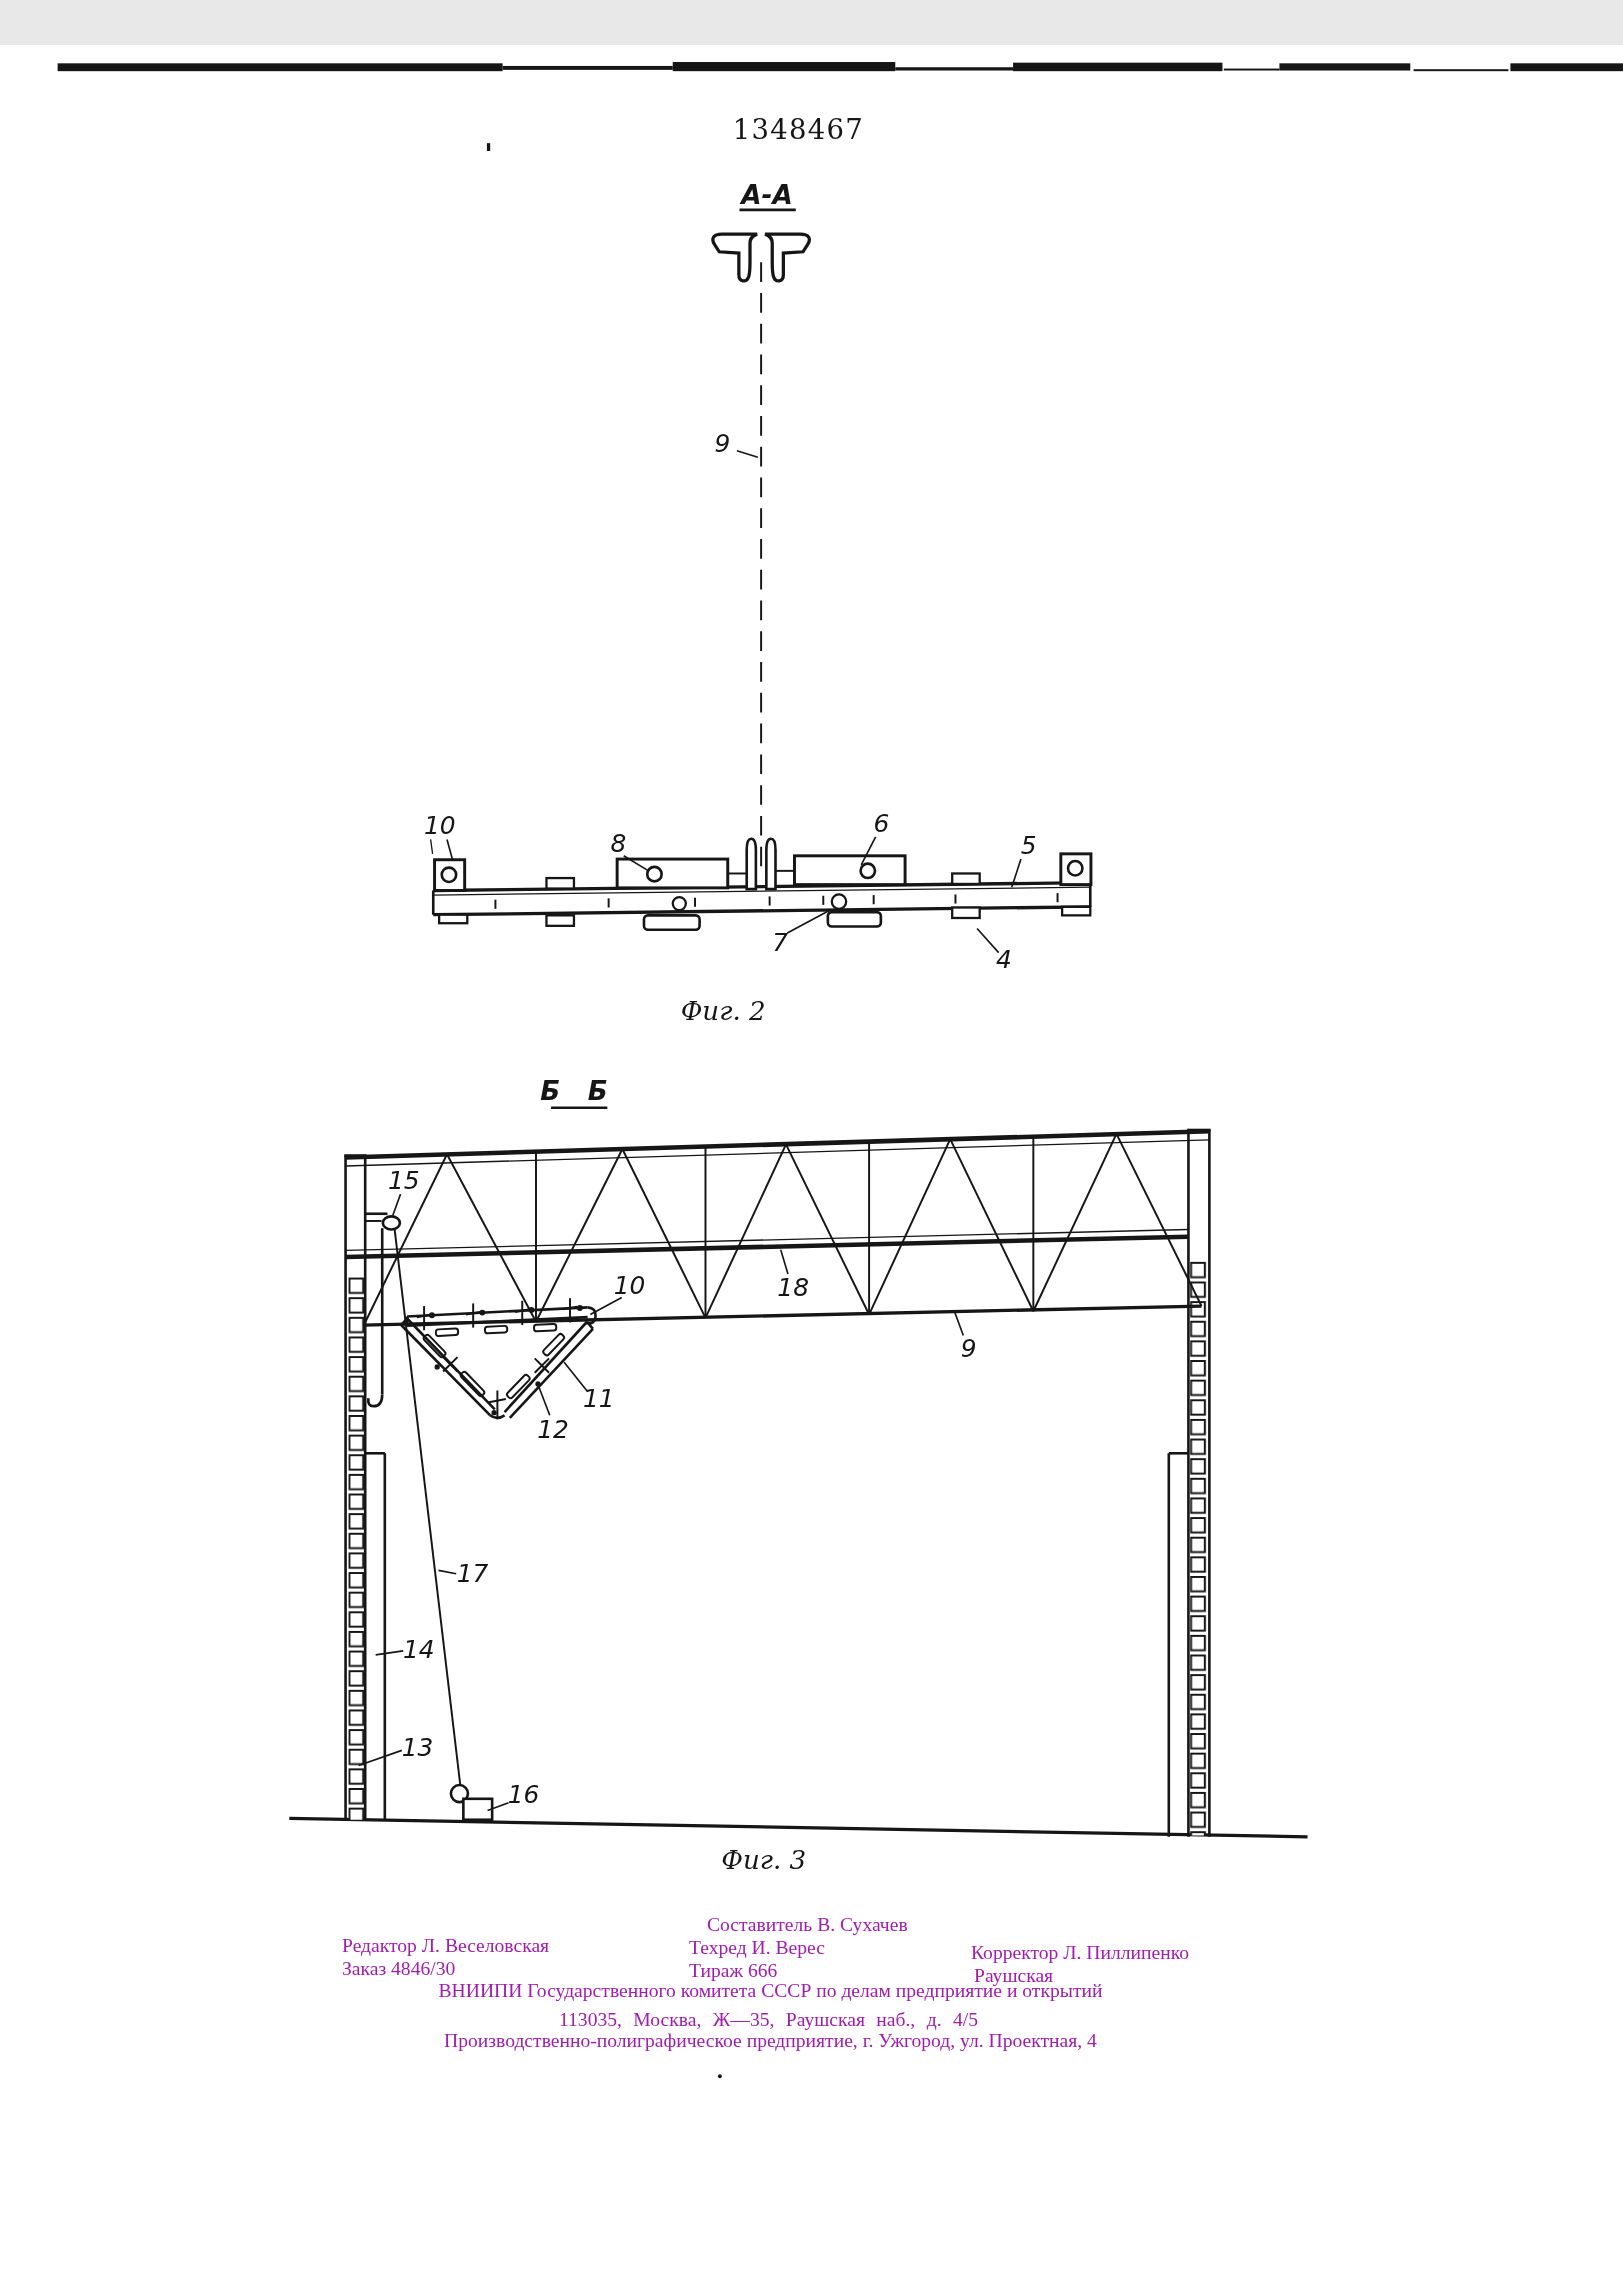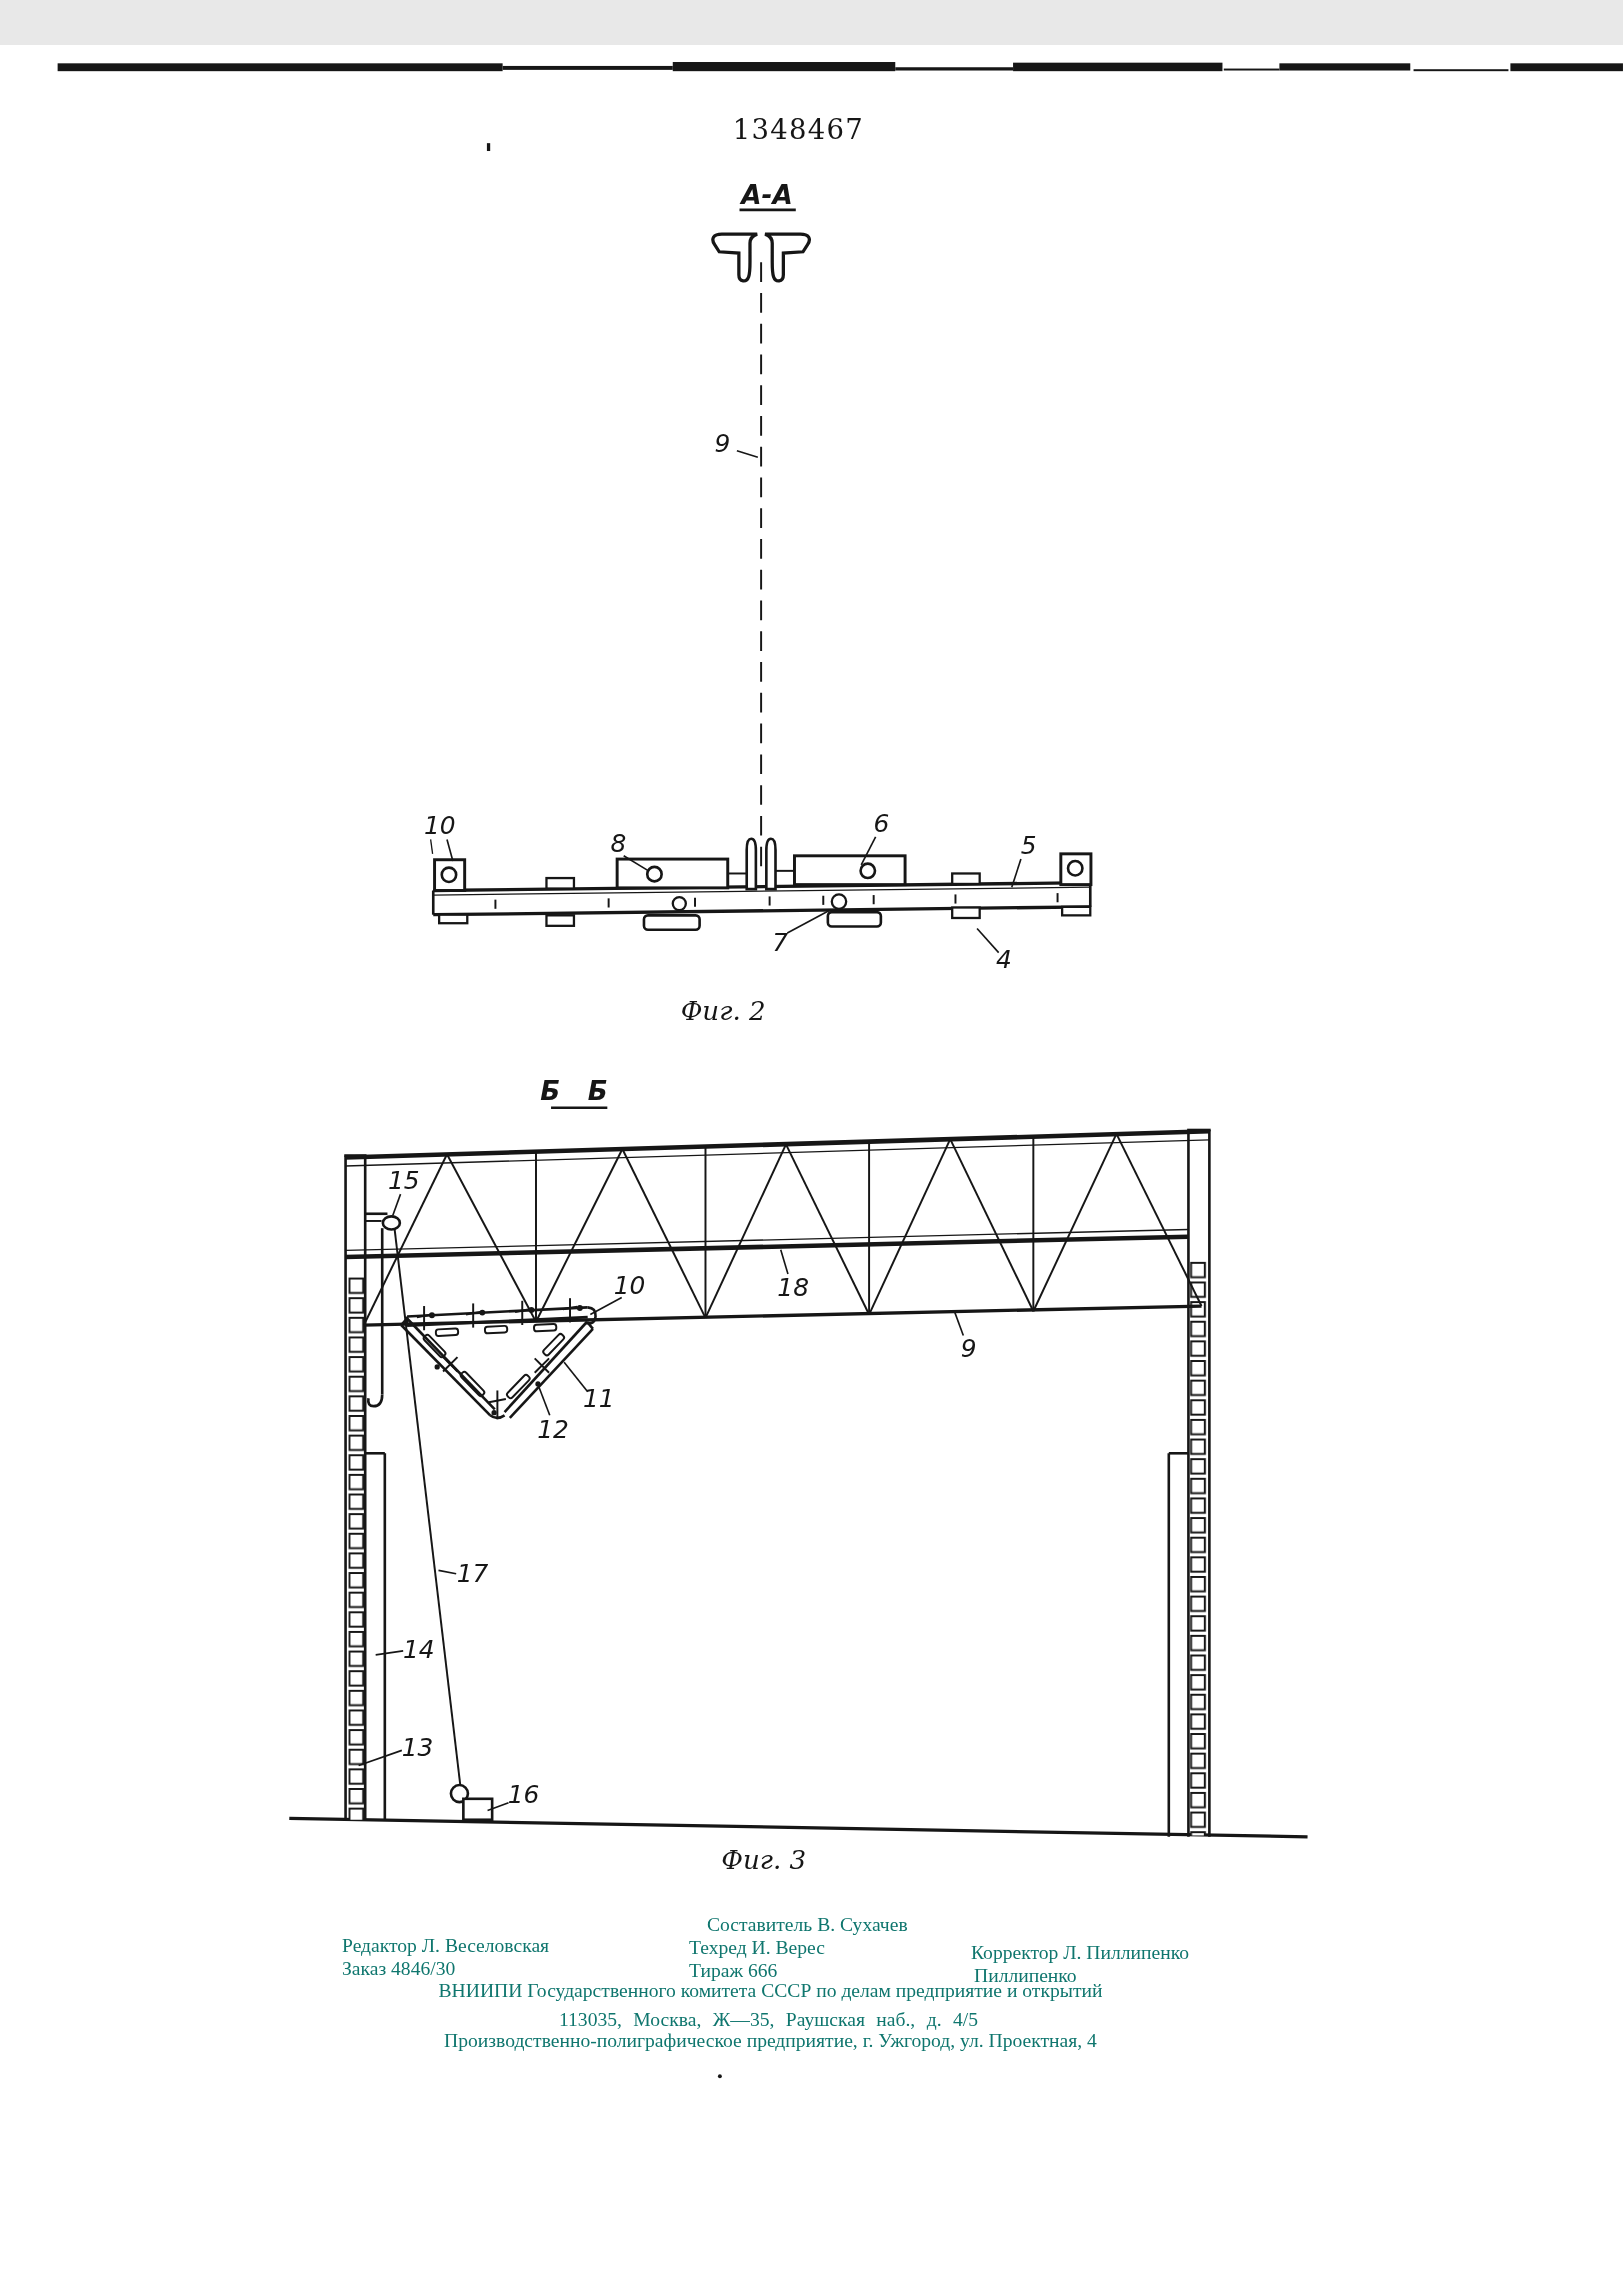--- a/index.html
+++ b/index.html
@@ -11,21 +11,21 @@
   }
   #page svg{position:absolute;left:0;top:0;}
   .stroke{stroke:#161616;fill:none;}
   .fillw{fill:#ffffff;}
   .fillb{fill:#161616;stroke:none;}
   text{fill:#161616;}
   .partnum{font:italic 38px "DejaVu Sans", sans-serif;}
   .secl{font:italic bold 40px "DejaVu Sans", sans-serif;}
   .capt{font:italic 40px "DejaVu Serif", serif;}
   .patnum{font:42px "DejaVu Serif", serif;letter-spacing:2px;}
-  .colophon-item{position:absolute;font-size:19.6px;line-height:1.1;white-space:nowrap;color:#0f766e;}
+  .colophon-item{position:absolute;font-size:19.6px;line-height:1.1;white-space:nowrap;color:#a21caf;}
   .ctr{text-align:center;}
 </style>
 </head>
 <body>
 
 <div id="page">
 
 <svg width="1623" height="2295" viewBox="0 0 2480 3507">
   <defs>
     <pattern id="ladderL" patternUnits="userSpaceOnUse" x="532" y="1882" width="26" height="30">
@@ -303,21 +303,21 @@
 
 <div>
   <div class="colophon-item" style="left:707px;top:1869px;">Составитель В. Сухачев</div>
 
   <div class="colophon-item" style="left:342px;top:1890px;">Редактор Л. Веселовская</div>
   <div class="colophon-item" style="left:689px;top:1892px;">Техред И. Верес</div>
   <div class="colophon-item" style="left:971px;top:1897px;">Корректор Л. Пиллипенко</div>
 
   <div class="colophon-item" style="left:342px;top:1913px;">Заказ 4846/30</div>
   <div class="colophon-item" style="left:689px;top:1915px;">Тираж 666</div>
-  <div class="colophon-item" style="left:974px;top:1920px;">Пиллипенко</div>
+  <div class="colophon-item" style="left:974px;top:1920px;">Раушская</div>
 
   <div class="colophon-item ctr" style="left:342px;top:1935px;width:857px;">ВНИИПИ Государственного комитета СССР по делам предприятие и открытий</div>
   <div class="colophon-item ctr" style="left:484px;top:1964px;width:569px;word-spacing:6.5px;">113035, Москва, Ж—35, Раушская наб., д. 4/5</div>
   <div class="colophon-item ctr" style="left:342px;top:1985px;width:857px;text-align:center;">Производственно-полиграфическое предприятие, г. Ужгород, ул. Проектная, 4</div>
 </div>
 
 </div>
 
 
 </body></html>

